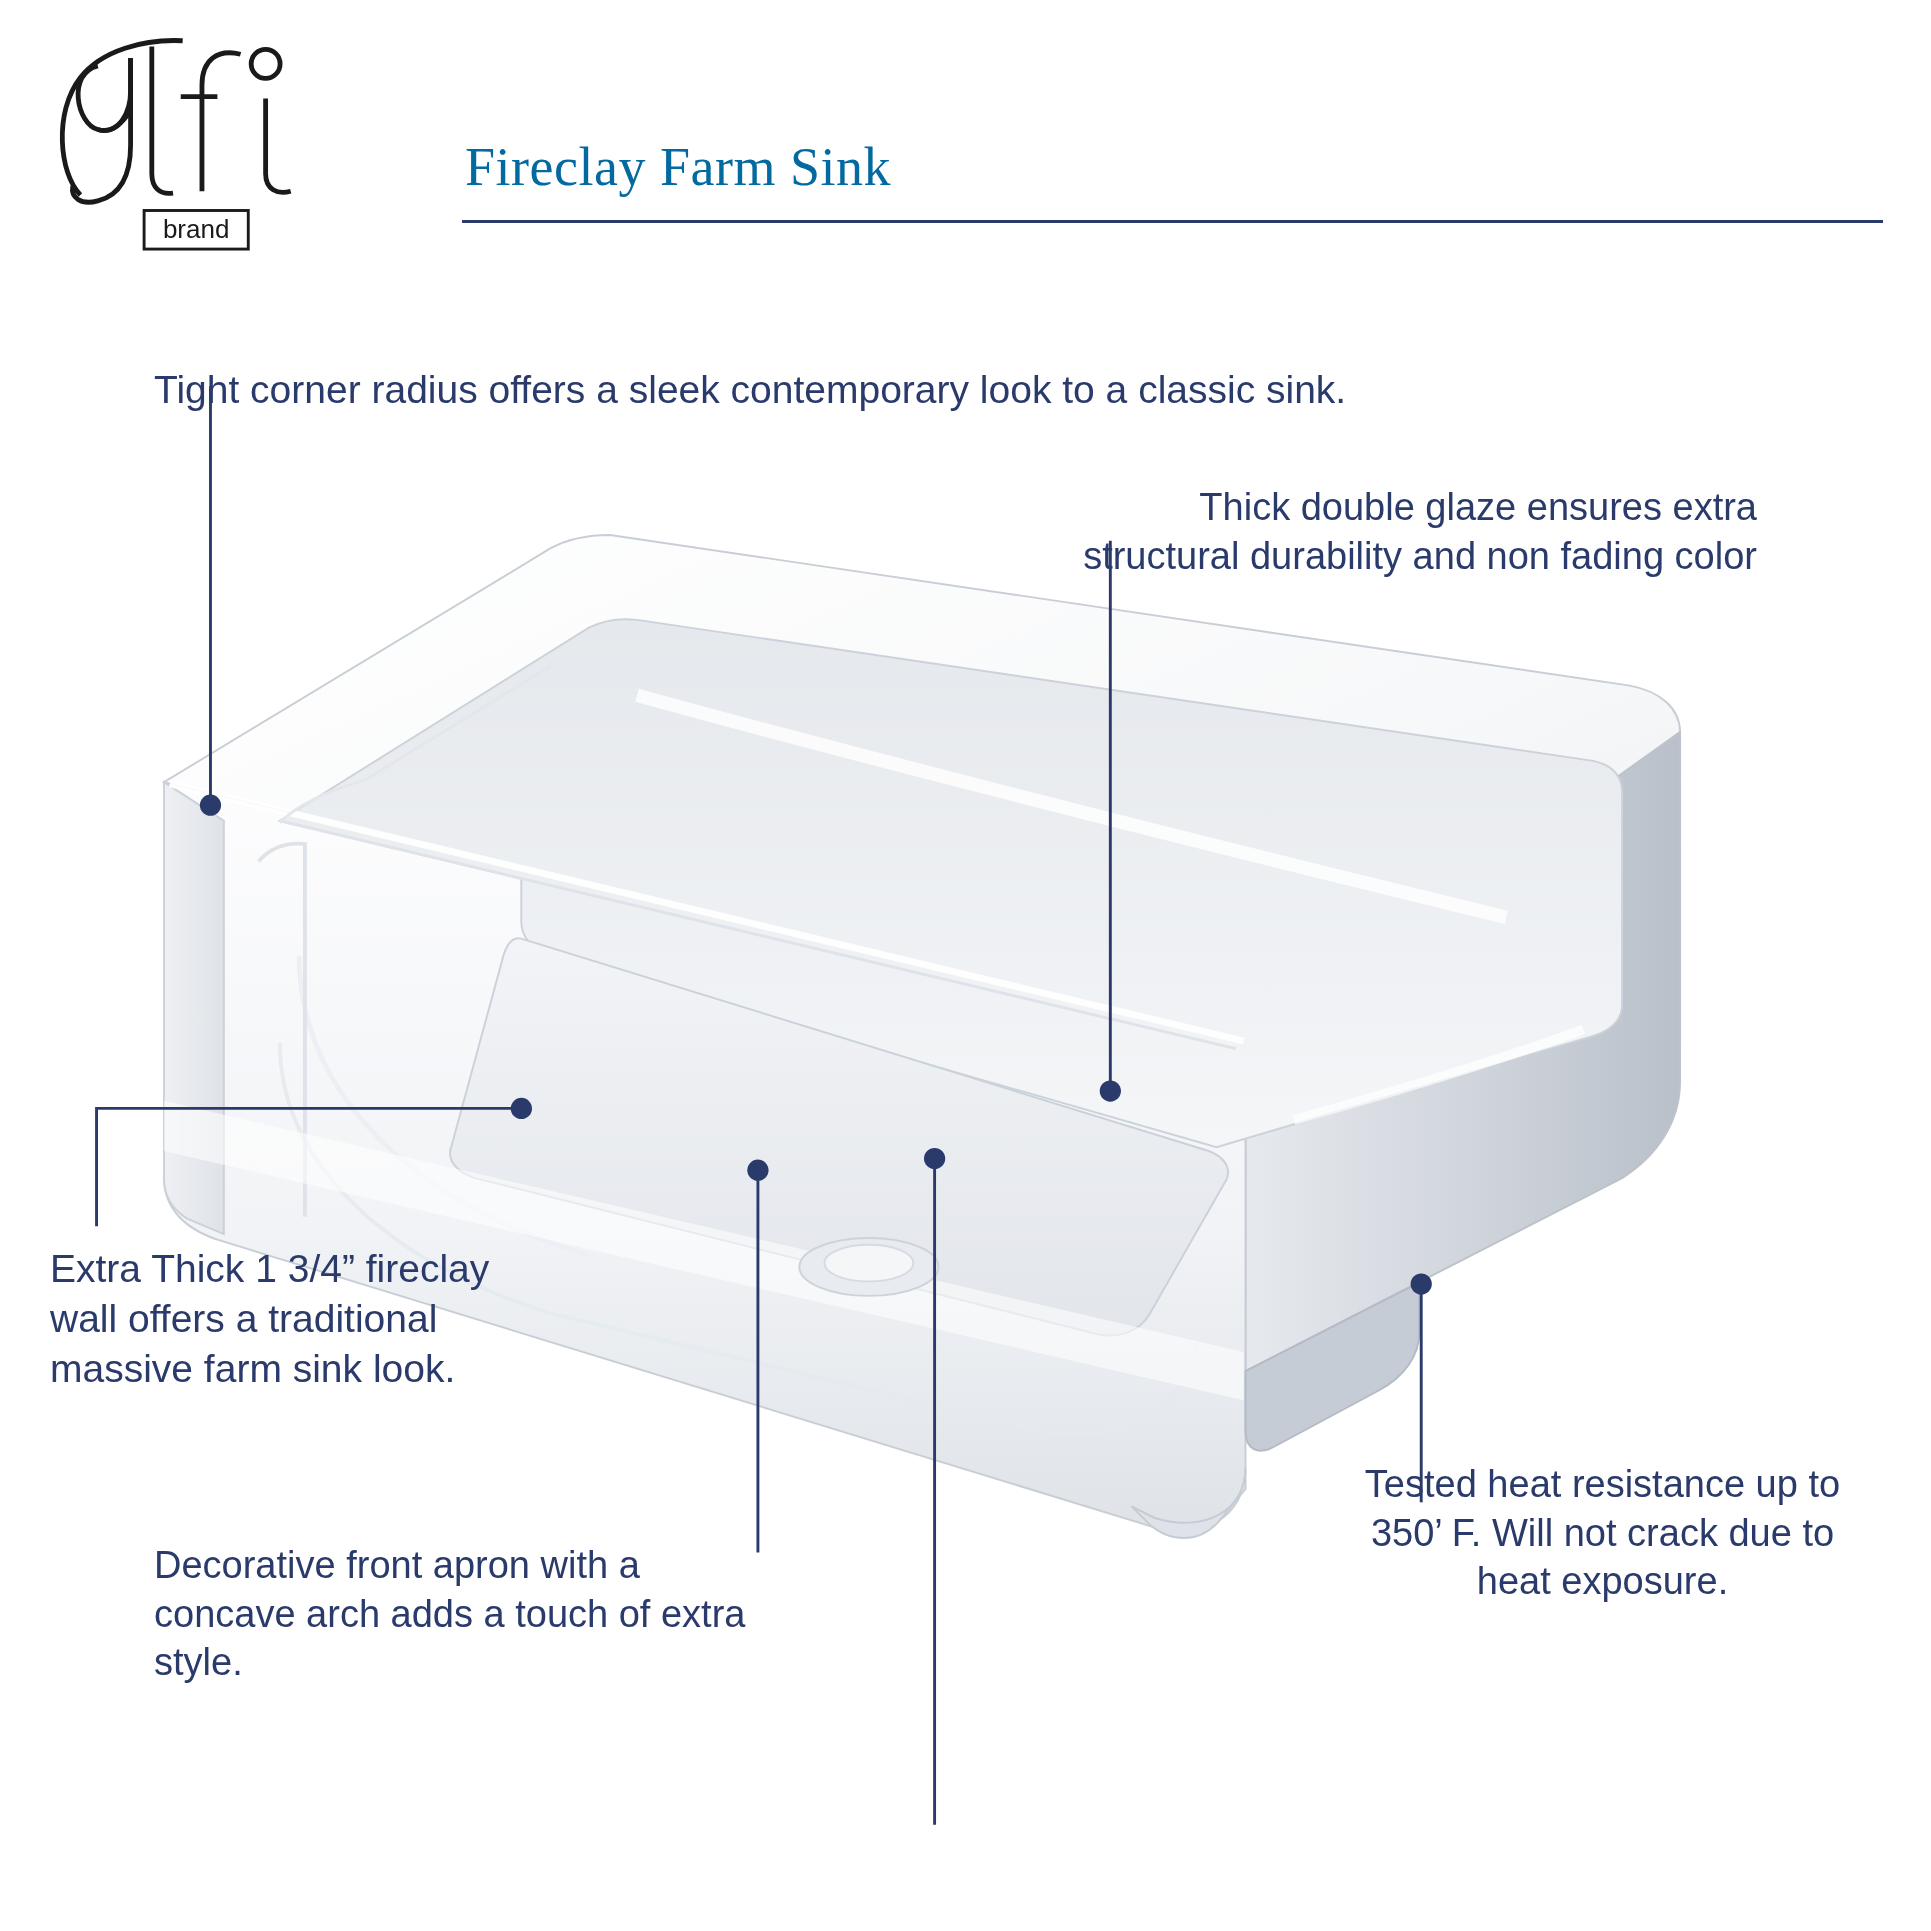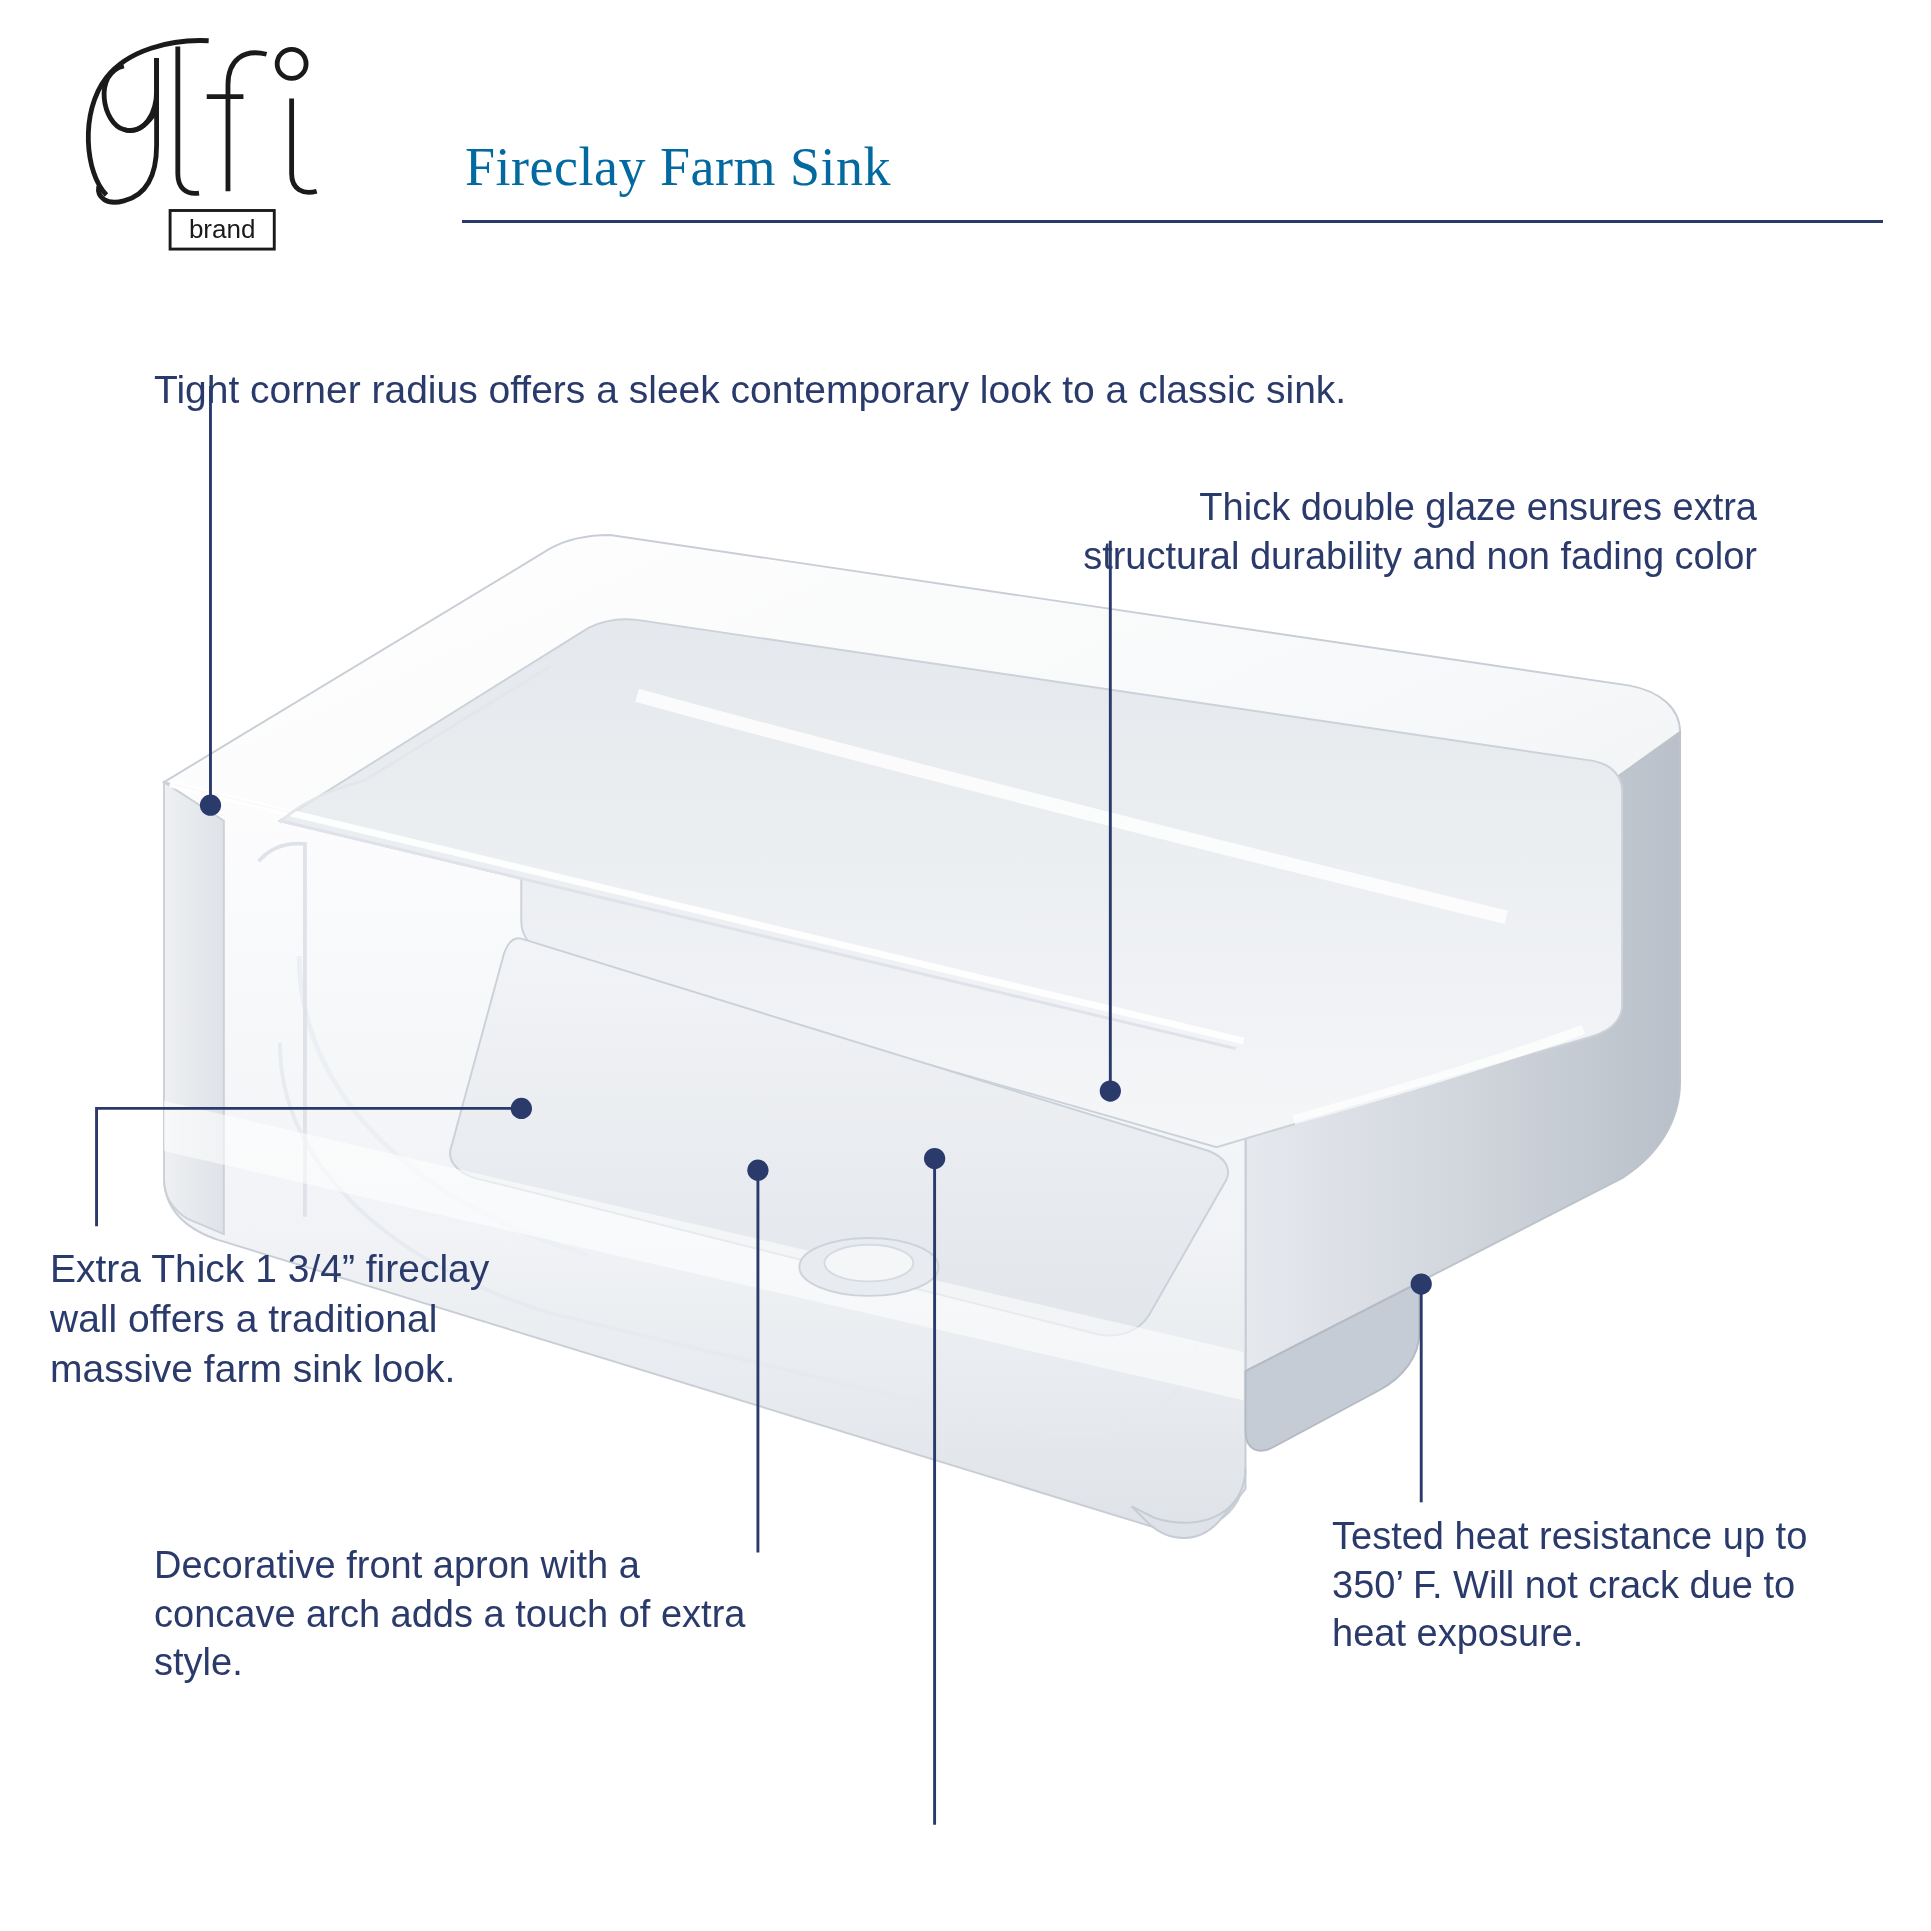--- a/index.html
+++ b/index.html
@@ -17,21 +17,21 @@
   }
   .stage {
     position: absolute;
     left: 0; top: 0;
     width: 1931px;
     height: 1931px;
   }
   
   .logo {
     position: absolute;
-    left: 64px;
+    left: 38px;
     top: 29px;
     width: 299px;
     height: 227px;
   }
   .header-rule {
     position: absolute;
     left: 462px;
     top: 220px;
     width: 1421px;
     height: 2.9px;
@@ -84,23 +84,23 @@
     font-size: 39px;
   }
   .c-apron {
     left: 154px;
     top: 1541px;
     width: 637px;
     font-size: 38px;
   }
   .c-heat {
     left: 1332px;
-    top: 1512px;
+    top: 1460px;
     width: 541px;
-    text-align: left;
+    text-align: center;
     font-size: 38px;
   }
   .c-drain {
     left: 203px;
     top: 1839px;
     width: 1593px;
     font-size: 39px;
     text-align: left;
   }
   

